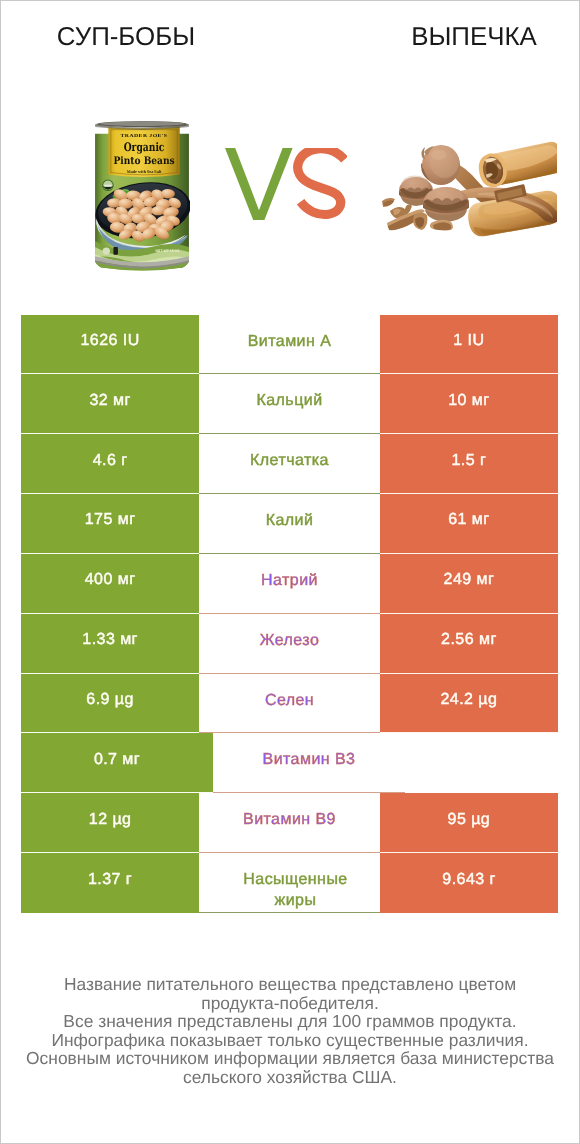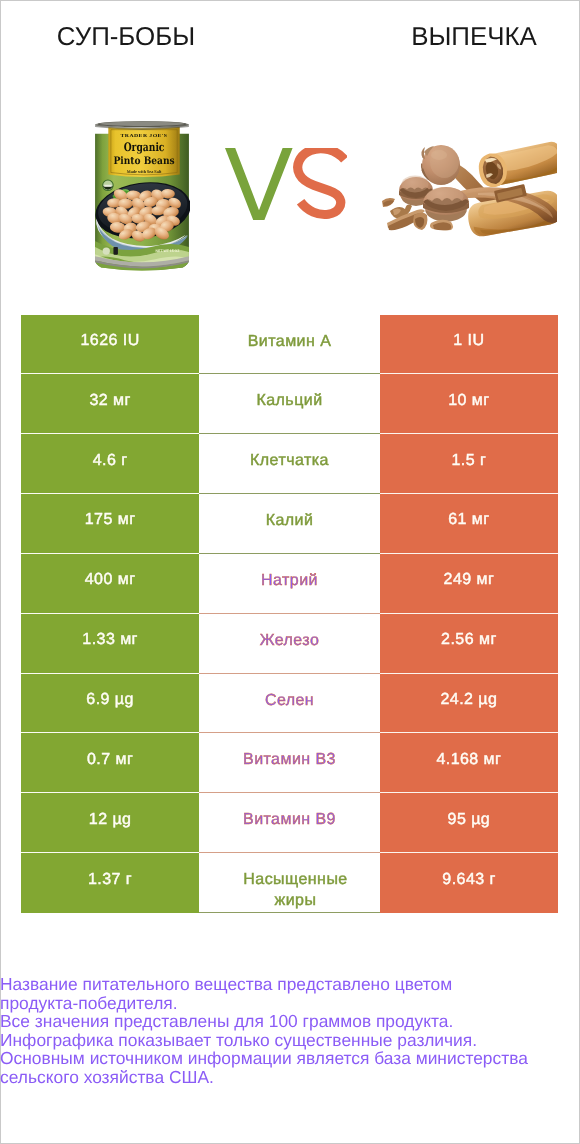--- a/index.html
+++ b/index.html
@@ -45,21 +45,21 @@
               padding: 0 16px; align-items: flex-start; letter-spacing: 0.45px; }
   .cell-mid > span { display: block; padding-top: 16px; }
   .cell-mid.green { color: #7f9b3c; border-bottom: 1.2px solid #8e9d62;
                     -webkit-text-stroke: 0.45px #7f9b3c; }
   .cell-mid.orange { color: #8b5cf6; border-bottom: 1.2px solid #d5a089;
                      -webkit-text-stroke: 0.45px #d2663f; }
   .row:last-child .cell-mid { border-bottom-width: 1.4px; padding-left: 28px; }
 
   
   .footer { position: absolute; left: 0px; top: 975px; width: 580px;
-            text-align: left; font-size: 17.4px; color: #8b5cf6; }
+            text-align: center; font-size: 17.4px; color: #737373; }
   .footer-line { line-height: 18.6px; white-space: nowrap; }
 </style>
 </head>
 <body>
 
 <div class="page">
 
   <div class="page-border"></div>
 
   <div class="titles">
@@ -381,23 +381,20 @@
           <span class="cell-val">24.2 µg</span>
         </div>
       </div>
       <div class="row">
         <div class="cell cell-left green">
           <span class="cell-val">0.7 мг</span>
         </div>
         <div class="cell cell-mid orange">
           <span>Витамин B3</span>
         </div>
-        <div class="cell cell-right orange">
-          <span class="cell-val">4.168 мг</span>
-        </div>
       </div>
       <div class="row">
         <div class="cell cell-left green">
           <span class="cell-val">12 µg</span>
         </div>
         <div class="cell cell-mid orange">
           <span>Витамин B9</span>
         </div>
         <div class="cell cell-right orange">
           <span class="cell-val">95 µg</span>

